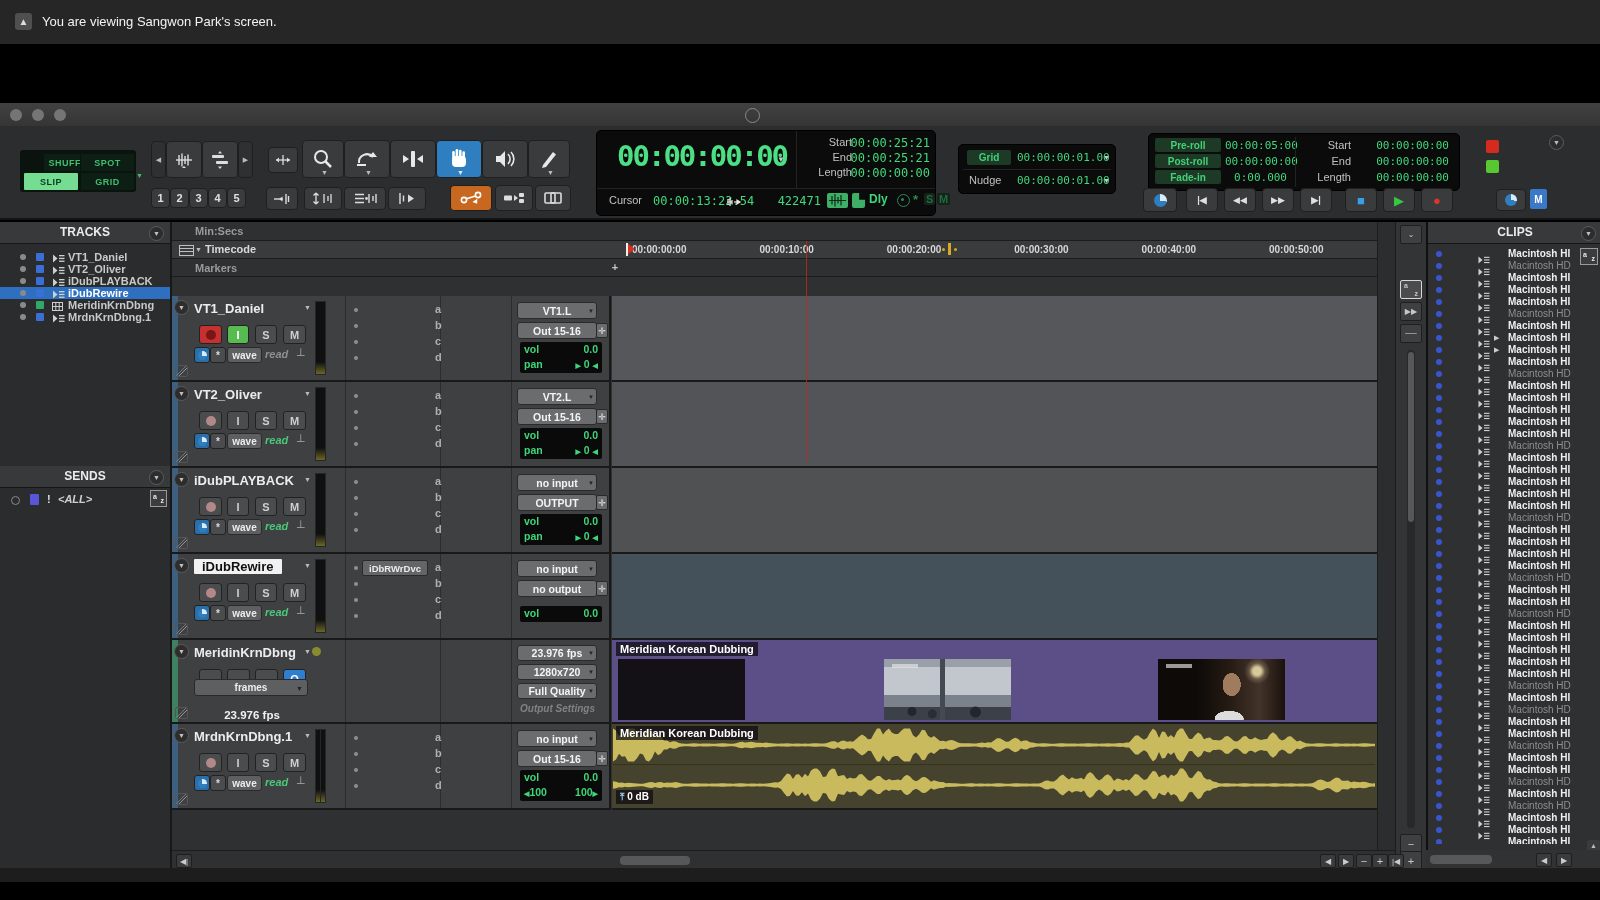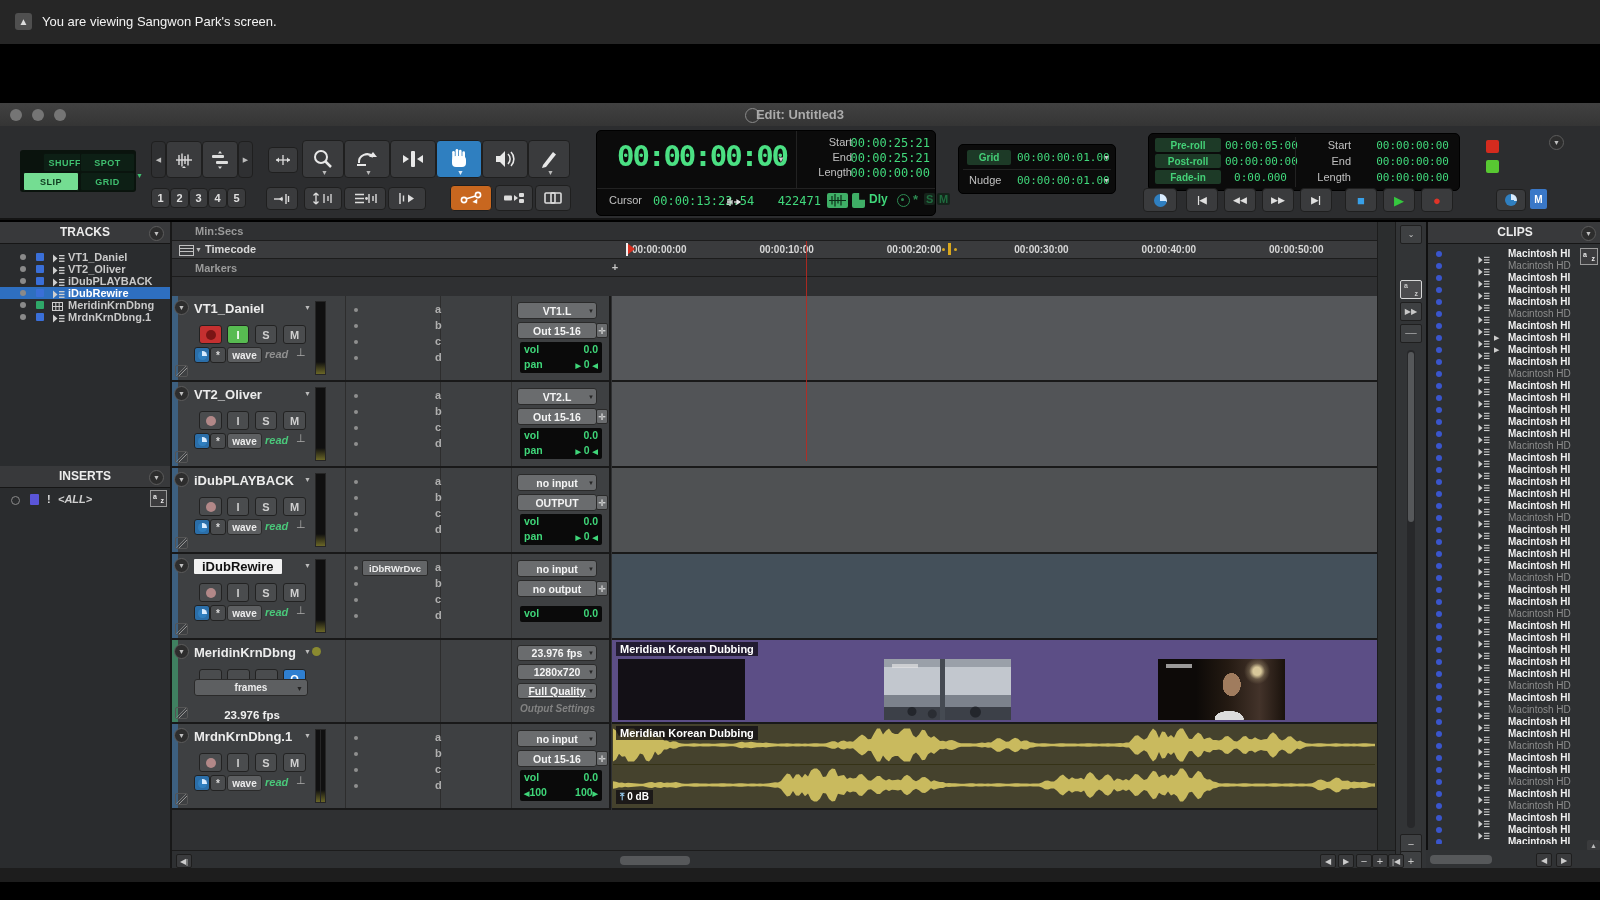--- a/index.html
+++ b/index.html
@@ -110,21 +110,20 @@
   <div id="banner" class="abs">
     <div class="bicon abs">▲</div>
     <div class="btext abs">You are viewing Sangwon Park's screen.</div>
   </div>
 
   <div id="titlebar" class="abs">
     <div class="light abs" style="left:10px"></div>
     <div class="light abs" style="left:32px"></div>
     <div class="light abs" style="left:54px"></div>
     <div id="wicon" class="abs"></div>
-    <div id="wtitle" class="abs">Edit: Untitled3</div>
   </div>
 
   <div id="toolbar" class="abs">
 
     <div class="abs" style="left:20px;top:24px;width:116px;height:42px;background:#0a130d;border-radius:3px;"></div>
     <div class="modebox abs" style="left:23px;top:27px;width:54px;height:17px;margin-left:20px;">SHUFFLE</div>
     <div class="modebox abs" style="left:80px;top:27px;width:53px;height:17px;">SPOT</div>
     <div class="modebox active abs" style="left:23px;top:46px;width:54px;height:17px;">SLIP</div>
     <div class="modebox abs" style="left:80px;top:46px;width:53px;height:17px;">GRID</div>
     <div class="abs" style="left:136px;top:46px;color:#3fbf6f;font-size:7px;">▼</div>
@@ -431,21 +430,21 @@
       <span style="position:absolute;left:52px;top:2px;"><svg width="13" height="9" viewBox="0 0 13 9">
               <path d="M1 0.5 L5.5 4.5 L1 8.5 Z" fill="#cfcfcf"></path>
               <rect x="7" y="1" width="5.5" height="1.3" fill="#cfcfcf"></rect>
               <rect x="7" y="3.8" width="5.5" height="1.3" fill="#cfcfcf"></rect>
               <rect x="7" y="6.6" width="5.5" height="1.3" fill="#cfcfcf"></rect>
             </svg></span>
       <span class="nm">MrdnKrnDbng.1</span>
         </div>
       </div>
     <div class="phead" style="margin-top:2px;">
-      <span>INSERTS</span>
+      <span>SENDS</span>
       <div class="chev abs" style="right:6px;top:4px;">▼</div>
     </div>
     <div style="position:relative;height:40px;">
       <div class="abs" style="left:11px;top:8px;width:7px;height:7px;border:1px solid #8a8a8a;border-radius:50%;"></div>
       <div class="abs" style="left:30px;top:6px;width:9px;height:11px;background:#5a55d8;border-radius:1px;"></div>
       <div class="abs" style="left:47px;top:5px;color:#ddd;font-weight:bold;font-size:11px;">!</div>
       <div class="abs" style="left:58px;top:5px;color:#cfcfcf;font-weight:bold;font-style:italic;font-size:11px;">&lt;ALL&gt;</div>
       <div class="azbox abs" style="left:150px;top:2px;width:15px;height:15px;">
           <span style="left:2px;top:2px;">a</span>
           <span style="right:2px;bottom:2px;">z</span>
@@ -679,21 +678,21 @@
           <div class="cdiv" style="left:339px"></div>
           <div class="abs" style="left:140px;top:7px;width:9px;height:9px;border-radius:50%;background:#8a8a30;"></div>
           <div class="sqbtn" style="left:27px;top:29px;"></div>
           <div class="sqbtn" style="left:55px;top:29px;"></div>
           <div class="sqbtn" style="left:83px;top:29px;"></div>
           <div class="sqbtn" style="left:111px;top:29px;background:#2f7fd0;color:#fff;">O</div>
           <div class="wavebtn" style="left:22px;top:39px;width:112px;height:15px;">frames<span class="car abs" style="right:4px;top:5px;color:#222;">▼</span></div>
           <div class="abs" style="left:30px;top:69px;width:100px;text-align:center;color:#f0f0f0;font-size:11.5px;font-weight:bold;">23.976 fps</div>
           <div class="iodd" style="top:5px;height:14px;">23.976 fps<span class="ddcar">▼</span></div>
           <div class="iodd" style="top:24px;height:14px;">1280x720<span class="ddcar">▼</span></div>
-          <div class="iodd" style="top:43px;height:14px;text-decoration:underline;">Full Quality<span class="ddcar">▼</span></div>
+          <div class="iodd" style="top:43px;height:14px;">Full Quality<span class="ddcar">▼</span></div>
           <div class="abs" style="left:348px;top:63px;color:#828282;font-size:10px;font-weight:bold;font-style:italic;">Output Settings</div>
         </div>
         <div class="tpanel" style="top: 428px; height: 84px;">
           <div class="strip" style="background:#3d6080"></div>
           <div class="chev abs" style="left:2px;top:4px;">▼</div>
           <div class="tname ">MrdnKrnDbng.1</div>
           <div class="abs car" style="left:132px;top:8px;">▼</div>
           <div class="grab"></div>
           <div class="cdiv" style="left:173px"></div>
           <div class="cdiv" style="left:268px"></div>

